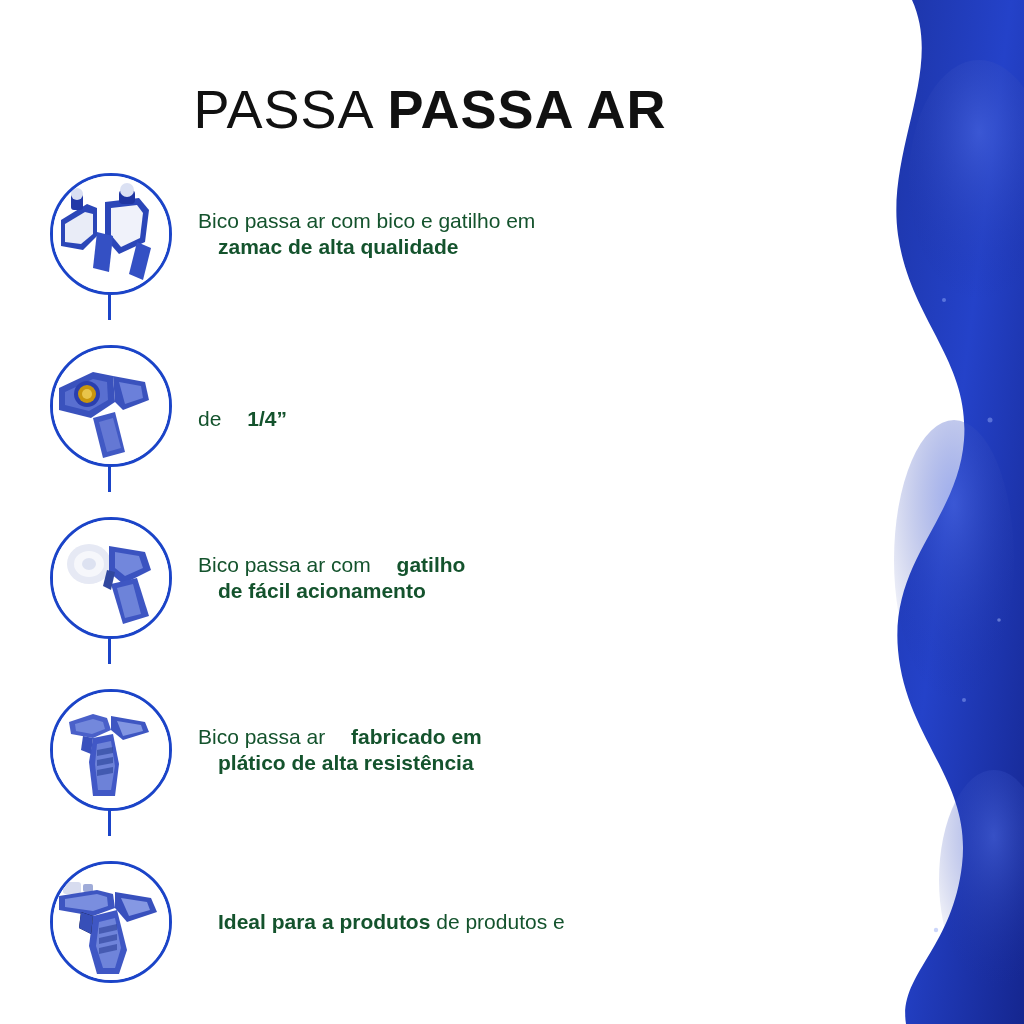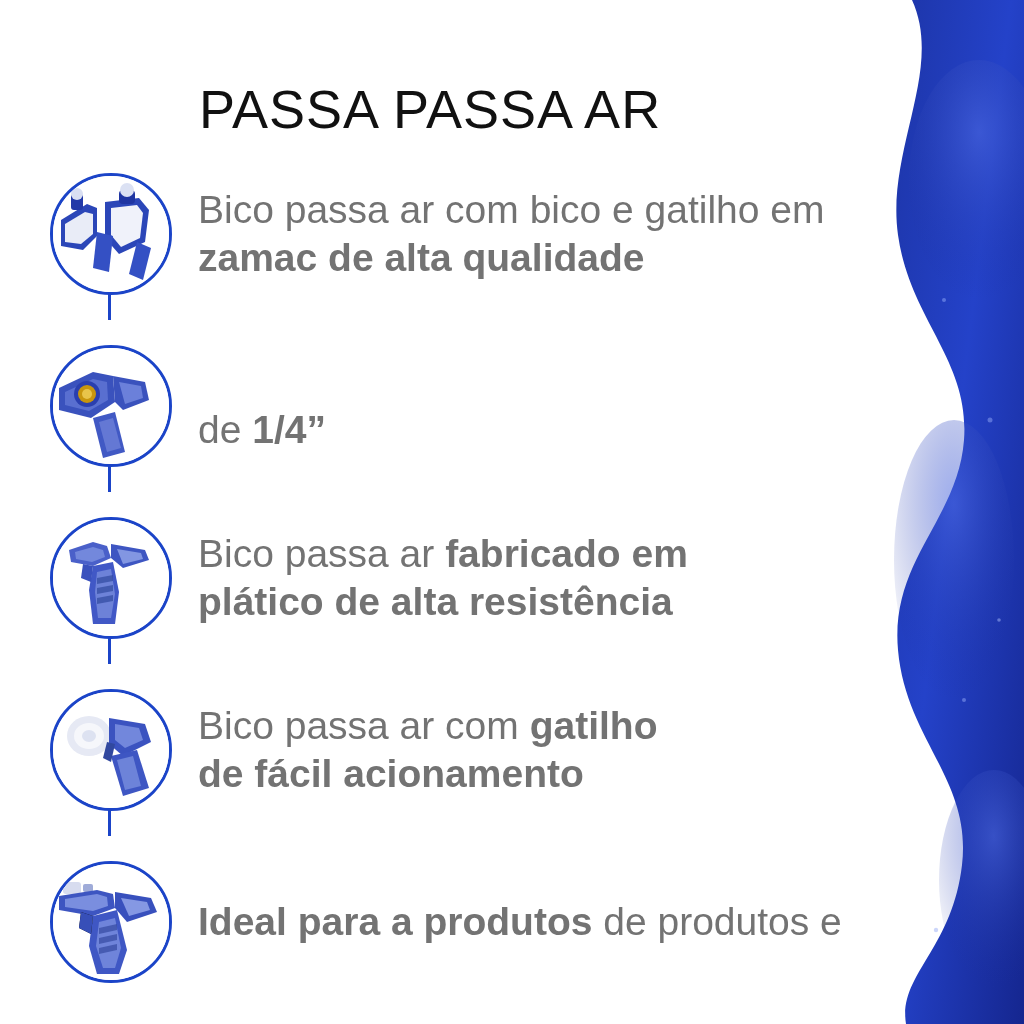--- a/index.html
+++ b/index.html
@@ -35,21 +35,21 @@
     width: 860px;
     text-align: center;
     font-size: 54px;
     letter-spacing: 1px;
     color: #111111;
     font-weight: 400;
     z-index: 3;
     white-space: nowrap;
   }
   .title .t-light { font-weight: 400; }
-  .title .t-bold { font-weight: 400; }
+  .title .t-bold { font-weight: 700; }
 
   
   .feature-list {
     position: absolute;
     top: 148px;
     left: 40px;
     width: 880px;
     z-index: 3;
   }
   .feature-row {
@@ -76,28 +76,28 @@
     border-radius: 50%;
     background: #ffffff;
     overflow: hidden;
     z-index: 2;
     margin-left: 10px;
   }
   .bullet-circle svg { display: block; }
 
   .feature-text {
     margin-left: 26px;
-    font-size: 39px;
+    font-size: 21px;
     line-height: 1.22;
-    color: #737373;
+    color: #14532d;
     max-width: 730px;
   }
 
   .fx-light { font-weight: 400; }
-  .fx-bold { font-weight: 700; }
+  .fx-bold { font-weight: 700; margin-left: 20px; }
 </style>
 </head>
 <body>
 
 <div class="blue-wave">
   <svg width="230" height="1024" viewBox="0 0 230 1024" xmlns="http://www.w3.org/2000/svg" aria-hidden="true">
     <defs>
       <linearGradient id="waveGrad" x1="0" y1="0" x2="1" y2="1">
         <stop offset="0%" stop-color="#1d35a8"></stop>
         <stop offset="45%" stop-color="#2442c9"></stop>
@@ -176,58 +176,58 @@
       <br>
       <span class="fx-light">de </span><span class="fx-bold">1/4”</span>
     </div>
   </div>
 
   <div class="feature-row">
     <div class="bullet-circle">
       <svg width="116" height="116" viewBox="0 0 116 116" xmlns="http://www.w3.org/2000/svg" aria-hidden="true">
         <rect x="0" y="0" width="116" height="116" fill="#ffffff"></rect>
         <g>
+          <ellipse cx="36" cy="44" rx="22" ry="20" fill="#e6e9f4"></ellipse>
+          <ellipse cx="36" cy="44" rx="15" ry="13" fill="#f6f7fb"></ellipse>
+          <ellipse cx="36" cy="44" rx="7" ry="6" fill="#dde2f1"></ellipse>
+          <path d="M56,26 L92,32 L98,50 L70,64 L56,52 Z" fill="#3b53c0"></path>
+          <path d="M62,32 L86,36 L90,48 L72,56 L62,48 Z" fill="#7287dc"></path>
+          <path d="M58,64 L84,58 L96,96 L70,104 Z" fill="#3e56c3"></path>
+          <path d="M64,68 L80,64 L88,94 L72,98 Z" fill="#6d83d9"></path>
+          <path d="M54,50 L62,52 L58,70 L50,66 Z" fill="#31489f"></path>
+        </g>
+      </svg>
+    </div>
+    <div class="feature-text">
+      <span class="fx-light">Bico passa ar com </span><span class="fx-bold">gatilho</span><br>
+      <span class="fx-bold">de fácil acionamento</span>
+    </div>
+  </div>
+
+  <div class="feature-row">
+    <div class="bullet-circle">
+      <svg width="116" height="116" viewBox="0 0 116 116" xmlns="http://www.w3.org/2000/svg" aria-hidden="true">
+        <rect x="0" y="0" width="116" height="116" fill="#ffffff"></rect>
+        <g>
           <path d="M16,30 L40,22 L54,26 L58,38 L40,46 L18,42 Z" fill="#4a60c9"></path>
           <path d="M22,32 L40,27 L50,30 L52,37 L39,42 L23,39 Z" fill="#7388dc"></path>
           <path d="M58,24 L92,30 L96,40 L70,48 L58,38 Z" fill="#3e56c2"></path>
           <path d="M64,29 L88,33 L90,39 L70,44 Z" fill="#8296e2"></path>
           <path d="M40,46 L60,42 L66,72 L62,104 L40,104 L36,70 Z" fill="#4158c6"></path>
           <path d="M44,52 L58,49 L62,74 L58,98 L45,98 L42,72 Z" fill="#6d82d8"></path>
           <path d="M44,58 L60,55 L60,61 L44,64 Z" fill="#31489f" opacity="0.7"></path>
           <path d="M44,68 L60,65 L60,71 L44,74 Z" fill="#31489f" opacity="0.7"></path>
           <path d="M44,78 L60,75 L60,81 L44,84 Z" fill="#31489f" opacity="0.7"></path>
           <path d="M30,44 L40,46 L38,62 L28,58 Z" fill="#3a51bd"></path>
         </g>
       </svg>
     </div>
     <div class="feature-text">
       <span class="fx-light">Bico passa ar </span><span class="fx-bold">fabricado em</span><br>
       <span class="fx-bold">plático de alta resistência</span>
-    </div>
-  </div>
-
-  <div class="feature-row">
-    <div class="bullet-circle">
-      <svg width="116" height="116" viewBox="0 0 116 116" xmlns="http://www.w3.org/2000/svg" aria-hidden="true">
-        <rect x="0" y="0" width="116" height="116" fill="#ffffff"></rect>
-        <g>
-          <ellipse cx="36" cy="44" rx="22" ry="20" fill="#e6e9f4"></ellipse>
-          <ellipse cx="36" cy="44" rx="15" ry="13" fill="#f6f7fb"></ellipse>
-          <ellipse cx="36" cy="44" rx="7" ry="6" fill="#dde2f1"></ellipse>
-          <path d="M56,26 L92,32 L98,50 L70,64 L56,52 Z" fill="#3b53c0"></path>
-          <path d="M62,32 L86,36 L90,48 L72,56 L62,48 Z" fill="#7287dc"></path>
-          <path d="M58,64 L84,58 L96,96 L70,104 Z" fill="#3e56c3"></path>
-          <path d="M64,68 L80,64 L88,94 L72,98 Z" fill="#6d83d9"></path>
-          <path d="M54,50 L62,52 L58,70 L50,66 Z" fill="#31489f"></path>
-        </g>
-      </svg>
-    </div>
-    <div class="feature-text">
-      <span class="fx-light">Bico passa ar com </span><span class="fx-bold">gatilho</span><br>
-      <span class="fx-bold">de fácil acionamento</span>
     </div>
   </div>
 
   <div class="feature-row">
     <div class="bullet-circle">
       <svg width="116" height="116" viewBox="0 0 116 116" xmlns="http://www.w3.org/2000/svg" aria-hidden="true">
         <rect x="0" y="0" width="116" height="116" fill="#ffffff"></rect>
         <g>
           <rect x="10" y="18" width="18" height="12" rx="3" fill="#d7dcef"></rect>
           <rect x="30" y="20" width="10" height="8" rx="2" fill="#9fabd8"></rect>

